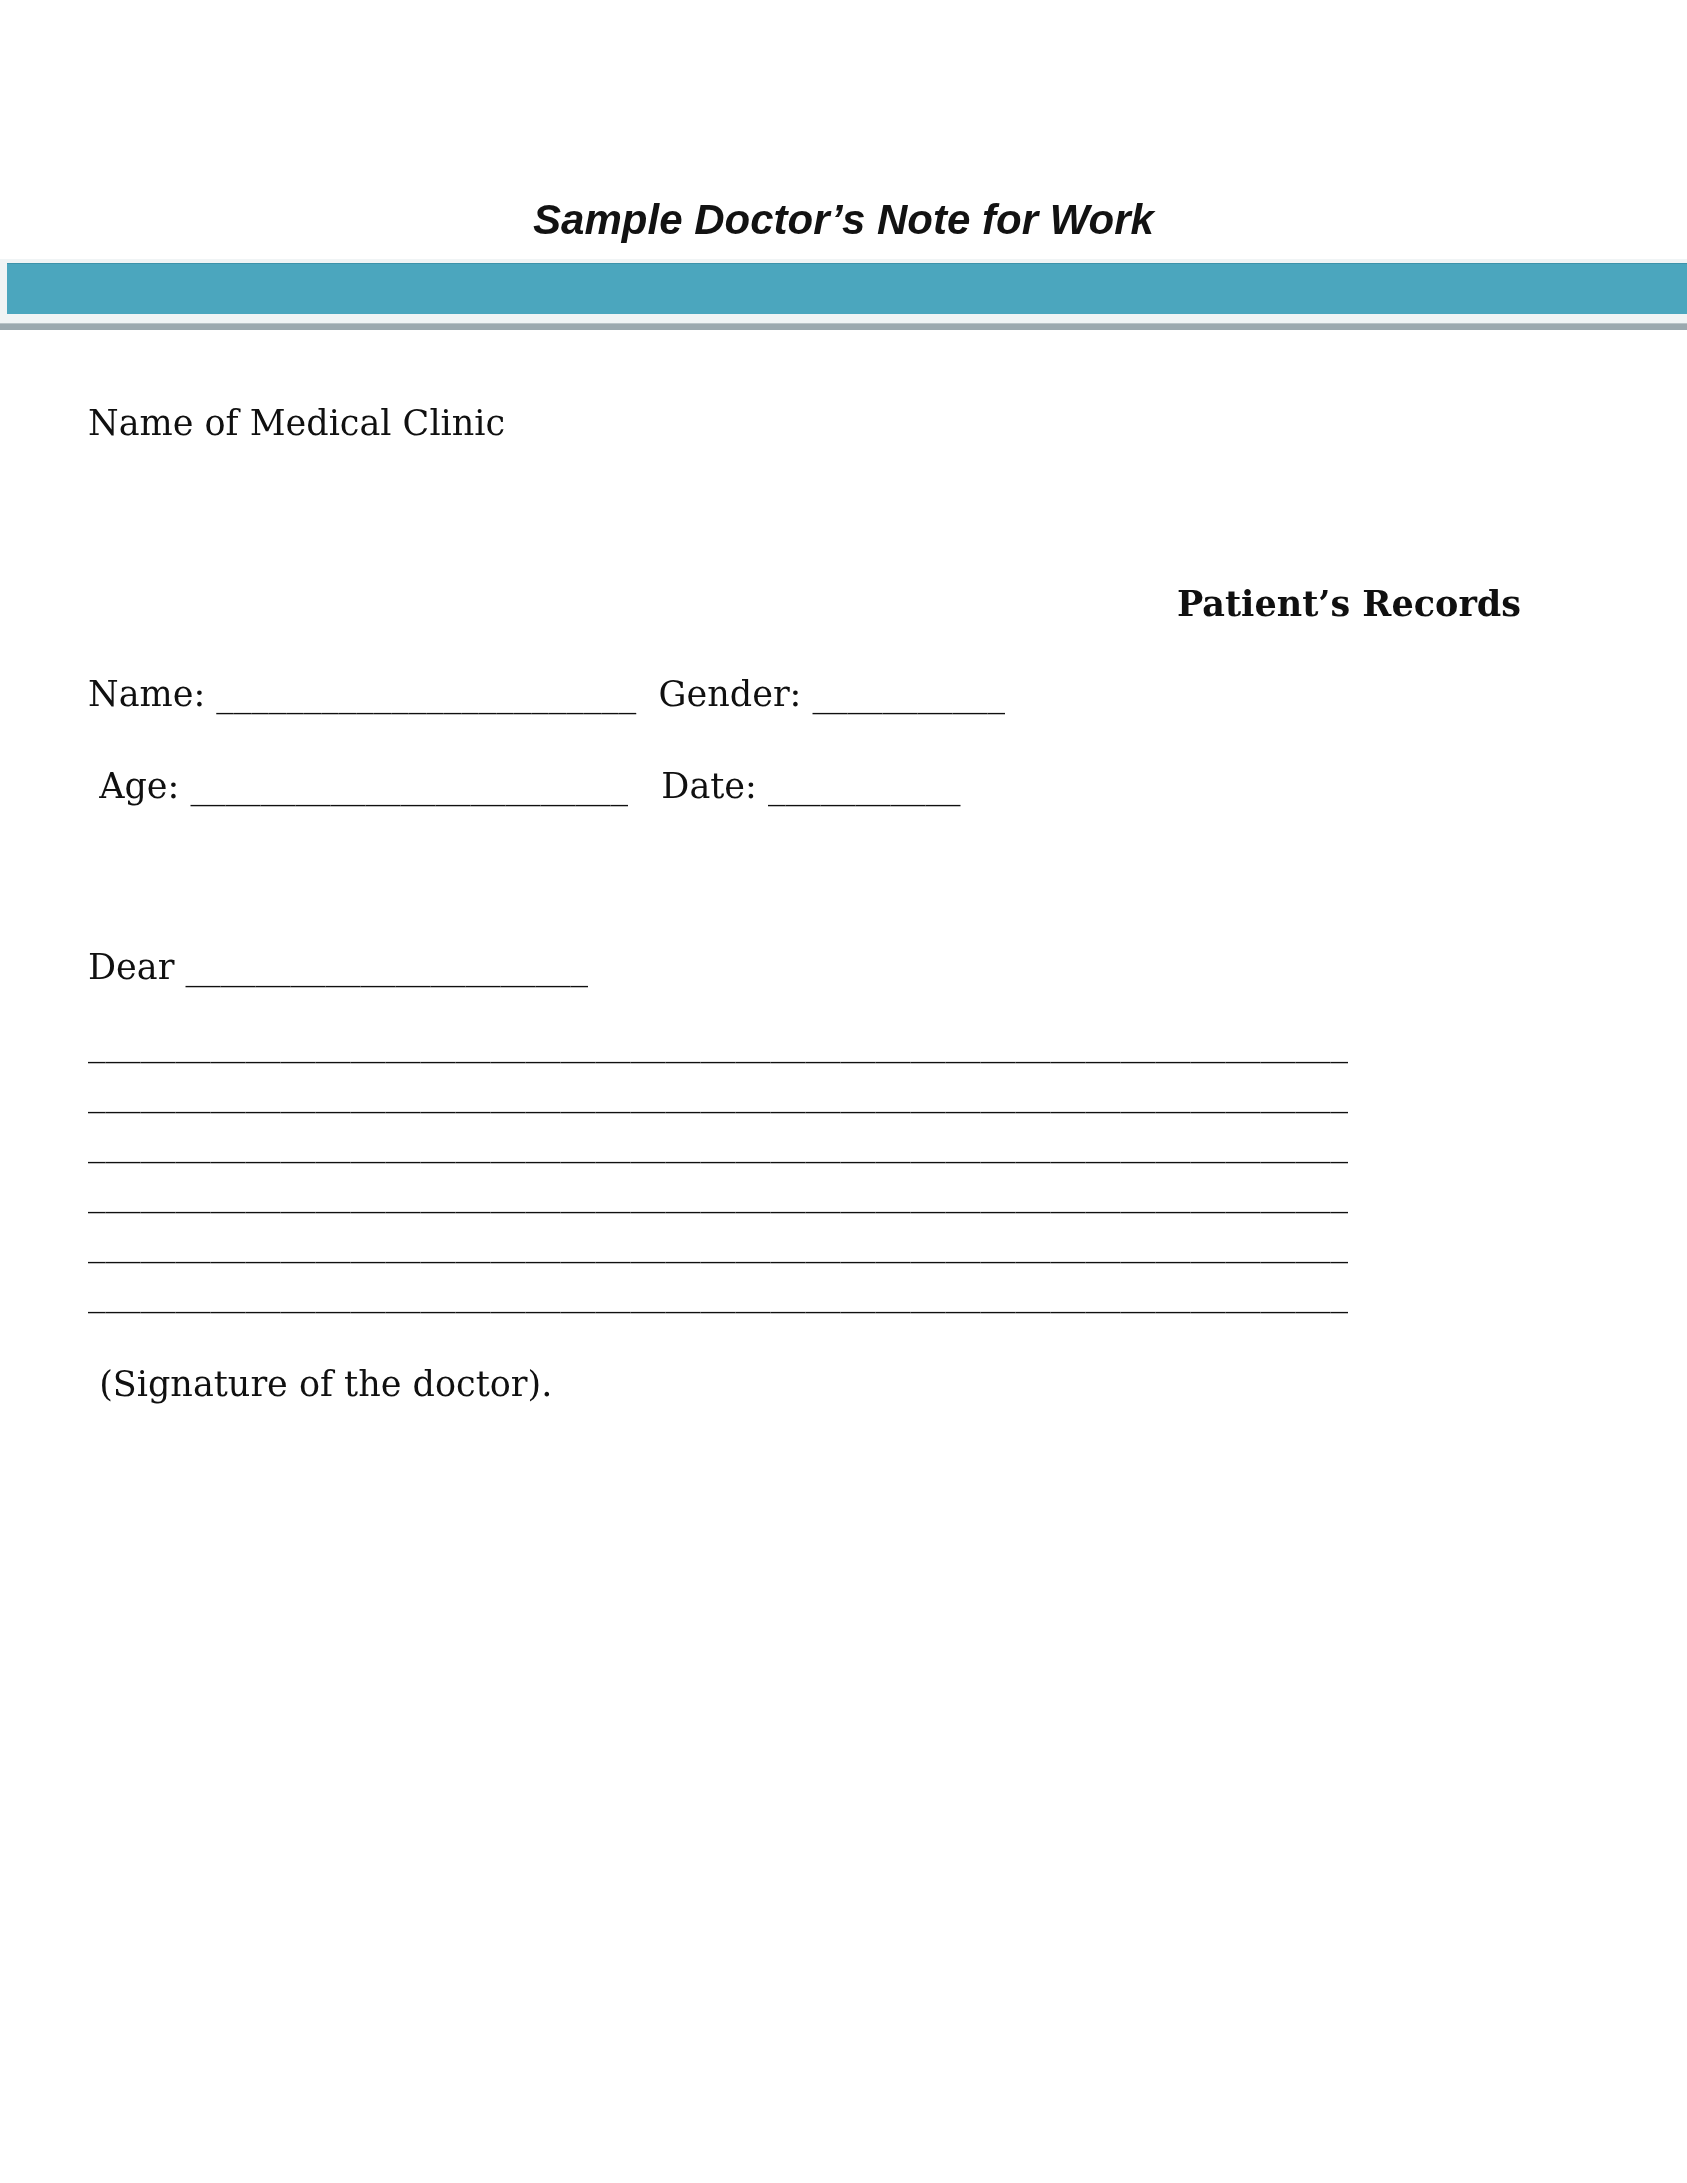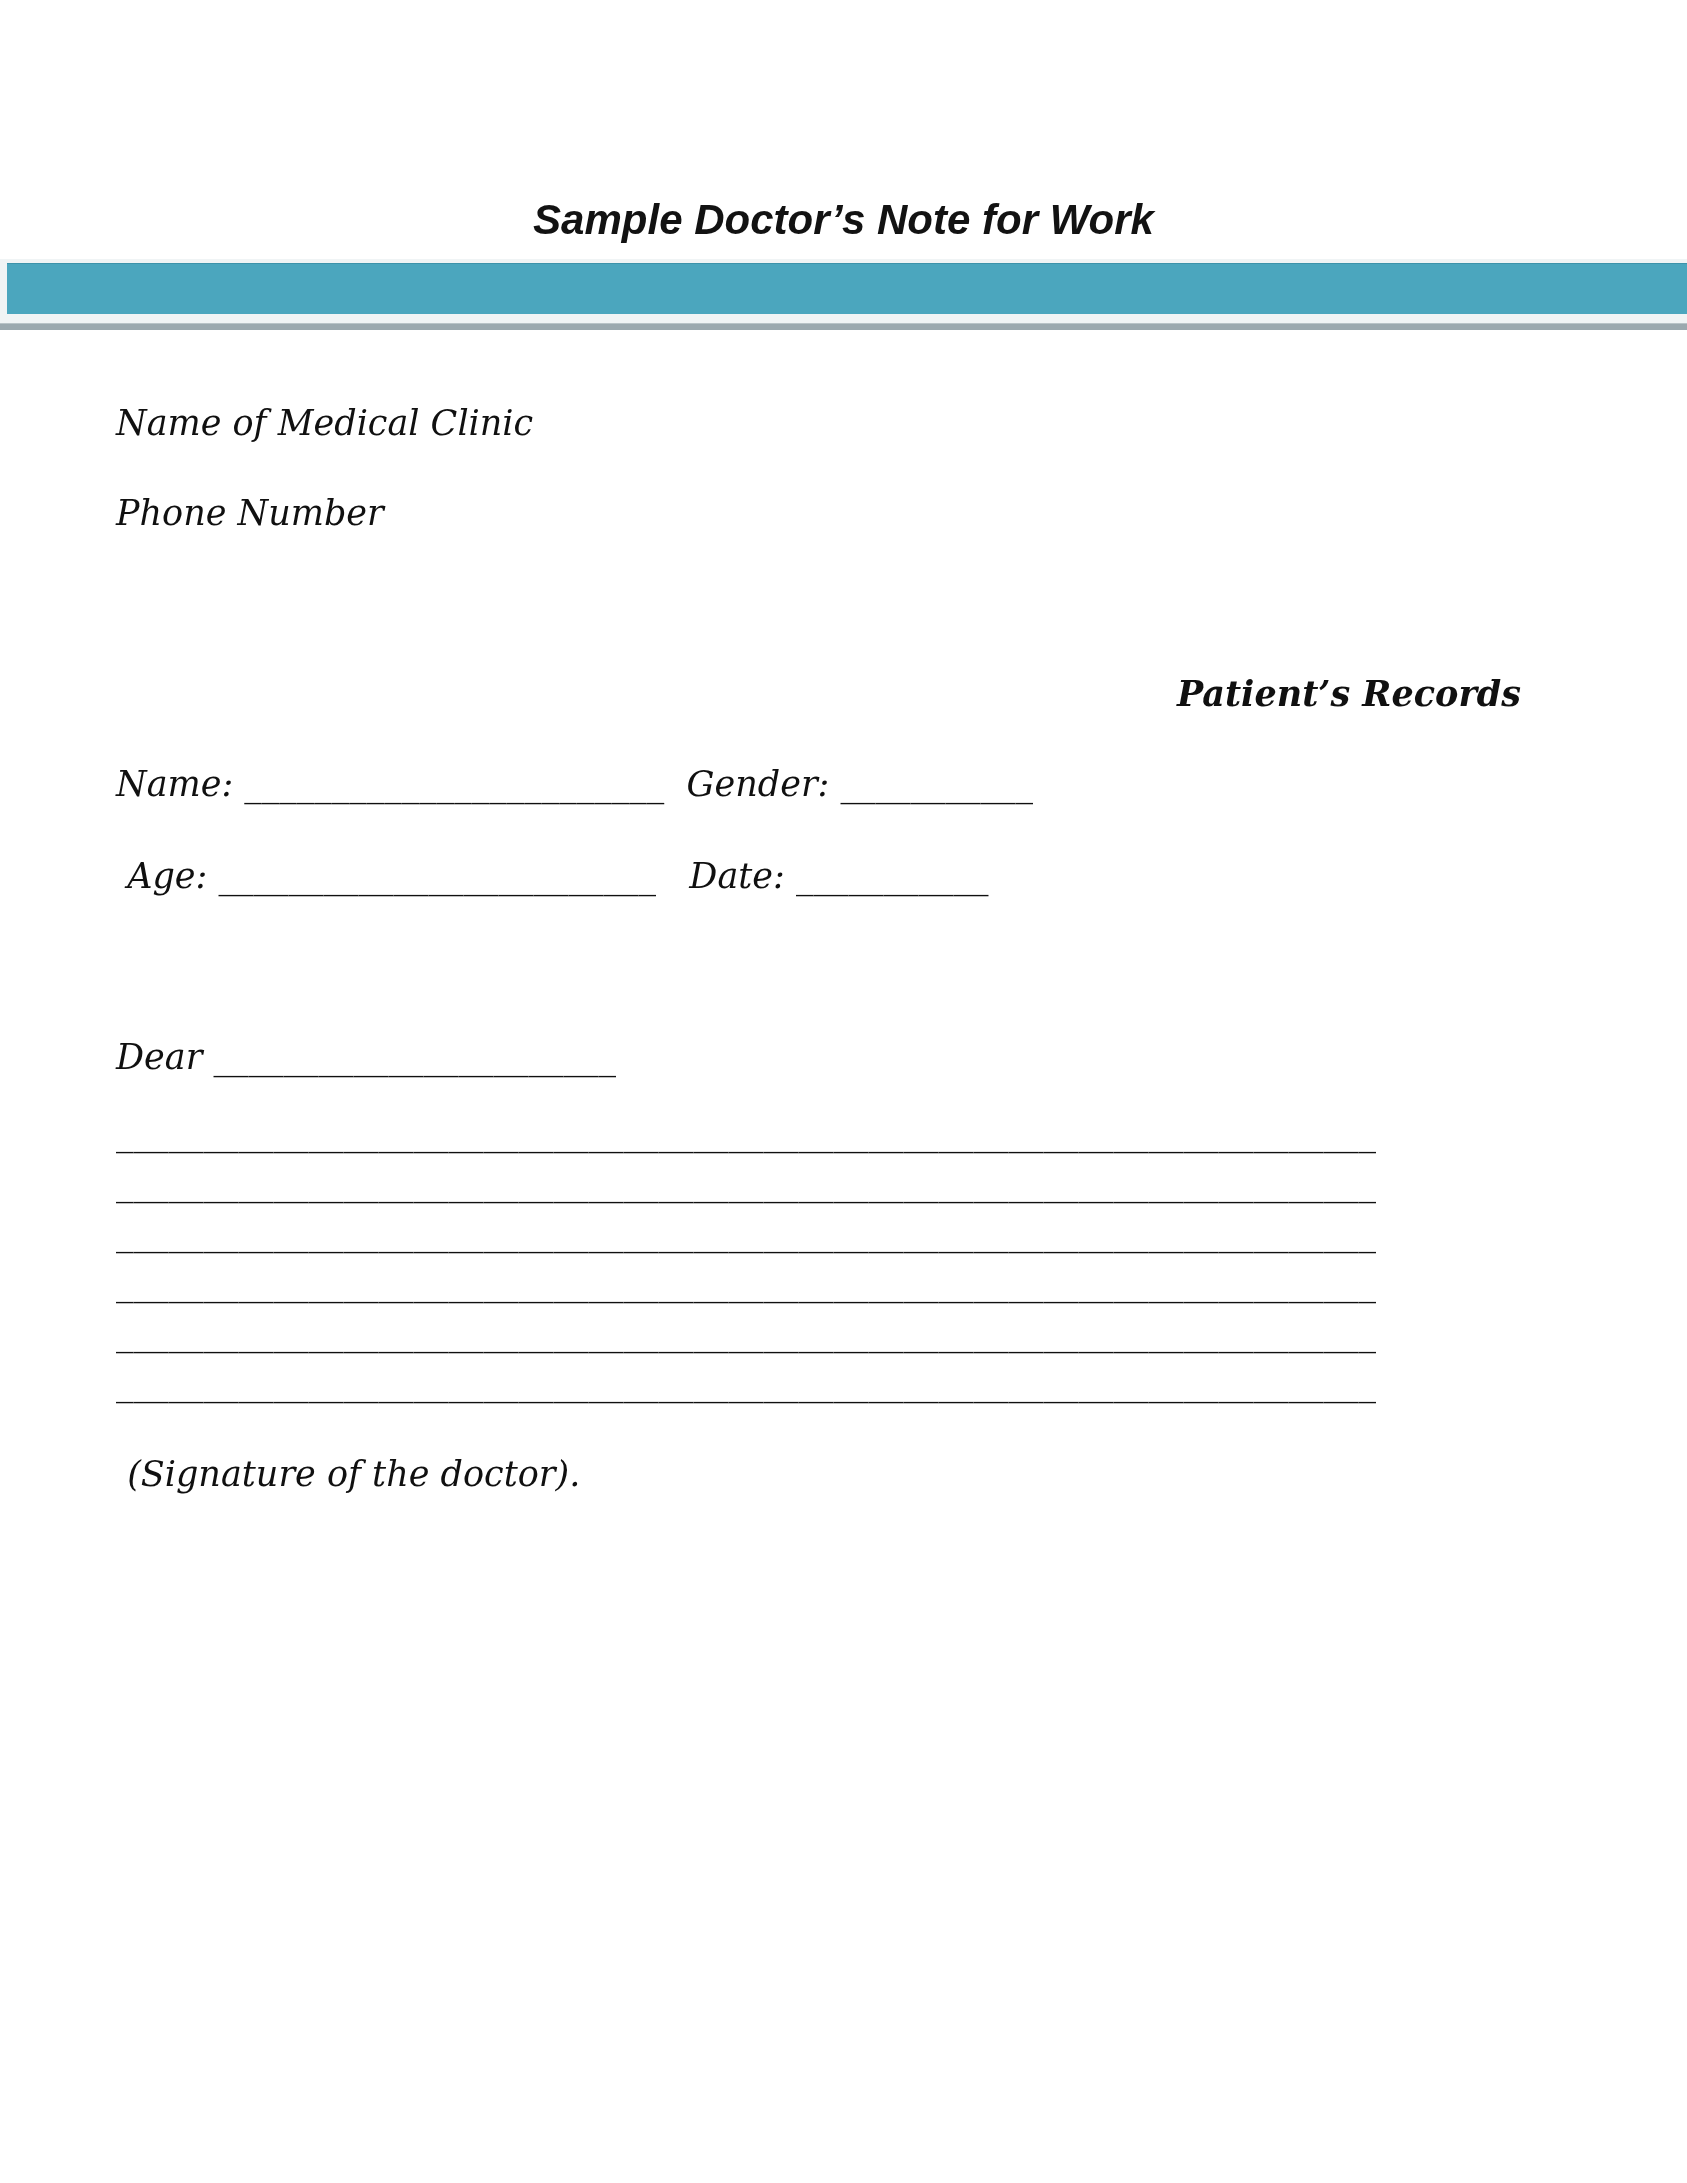--- a/index.html
+++ b/index.html
@@ -45,23 +45,22 @@
     border-top: 1.7px solid #3d93ab;
   }
   .header-rule {
     height: 6.1px;
     background: var(--rule-gray, #9BA9AF);
     border-top: 0.9px solid #b8c3c7;
   }
 
   
   .content {
-    padding-left: 116px;
+    padding-left: 88px;
     padding-right: 166px;
-    font-style: italic;
   }
   .content p {
     margin: 0;
     font-size: 35px;
     line-height: 50px;
     white-space: pre-wrap;
     color: #101010;
   }
   .mt-clinic-first { margin-top: 68px !important; }
   .mt-clinic      { margin-top: 39px !important; }
@@ -88,21 +87,20 @@
   <div class="header-band">
     <div class="header-bar"></div>
   </div>
   <div class="header-rule"></div>
 
   <div class="content">
 
     <p class="mt-clinic-first">Name of Medical Clinic</p>
 
 
-    <p class="mt-clinic2">Phone Number</p>
 
     <p class="records-heading mt-section">Patient’s Records</p>
 
     <p class="mt-row">Name: ________________________  Gender: ___________</p>
 
     <p class="mt-row2"> Age: _________________________   Date: ___________</p>
 
     <p class="mt-section">Dear _______________________</p>
 
 

